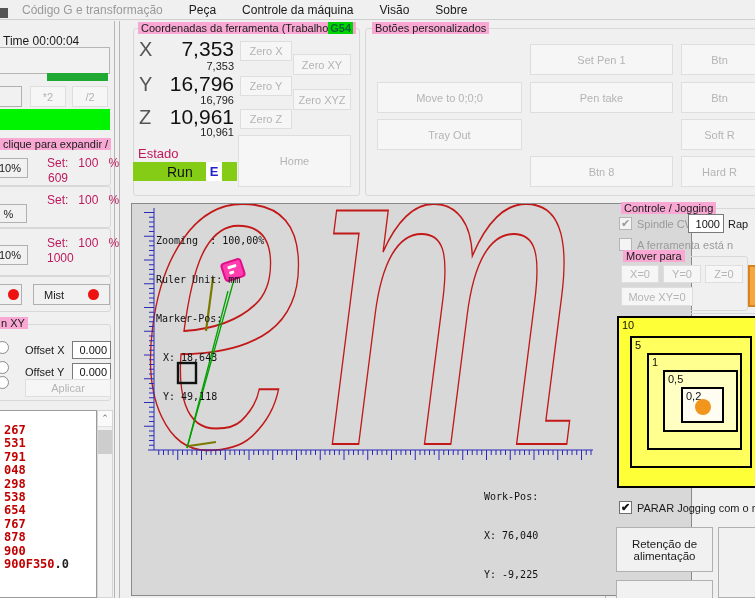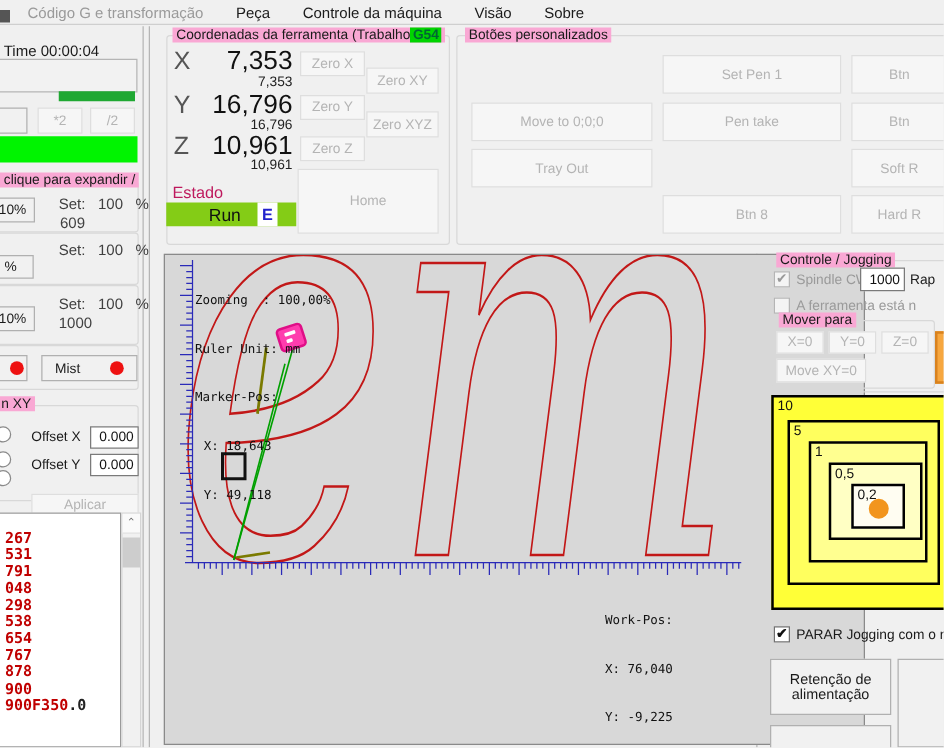--- a/index.html
+++ b/index.html
@@ -22,21 +22,21 @@
     box-sizing:border-box;padding:1px 3px;display:flex;align-items:center;justify-content:flex-end;}
   .cb{width:13px;height:13px;box-sizing:border-box;background:#fff;border:1px solid #707070;
     font-size:11px;line-height:11px;text-align:center;color:#111;}
   .cb.dis{border-color:#b5b5b5;background:#f4f4f4;color:#9a9a9a;}
   .radio{width:13px;height:13px;border-radius:50%;border:1px solid #8a8a8a;background:#fff;box-sizing:border-box;}
   .dot{width:11px;height:11px;border-radius:50%;background:#ee1111;}
   .lbl{font-size:11px;color:#1a1a1a;white-space:nowrap;}
   .lbl.dis{color:#9a9a9a;}
   .vline{width:1px;background:#b5b5b5;}
   
-  .setrow{font-size:12px;color:#404040;display:flex;gap:10px;}
+  .setrow{font-size:12px;color:#be185d;display:flex;gap:10px;}
   .gline{font-weight:bold;font-size:12px;color:#c00000;line-height:13.4px;white-space:pre;}
   
   .jog{border:2px solid #000;box-sizing:border-box;position:absolute;}
   .jog .jlab{position:absolute;left:3px;top:1px;font-size:11px;color:#111;}
   
   #canvas{left:131px;top:203px;width:561px;height:393px;background:#d8d8d8;
     border:1px solid #8a8a8a;box-sizing:border-box;overflow:hidden;}
   .caninfo{font-size:10px;line-height:13px;color:#111;white-space:pre;}
 </style>
 </head>
@@ -110,21 +110,21 @@
 
   <div class="abs grp" style="left:-12px;top:324px;width:123px;height:77px;"></div>
   <div class="abs legend" style="left:-2px;top:317px;">n XY</div>
   <div class="abs radio" style="left:-4px;top:341px;"></div>
   <div class="abs radio" style="left:-4px;top:361px;"></div>
   <div class="abs radio" style="left:-4px;top:376px;"></div>
   <div class="abs lbl" style="left:25px;top:344px;">Offset X</div>
   <div class="abs inp" style="left:72px;top:341px;width:39px;height:18px;">0.000</div>
   <div class="abs lbl" style="left:25px;top:366px;">Offset Y</div>
   <div class="abs inp" style="left:72px;top:363px;width:39px;height:18px;">0.000</div>
-  <div class="abs btn dis" style="left:25px;top:379px;width:86px;height:18px;margin-top:16px;">Aplicar</div>
+  <div class="abs btn dis" style="left:25px;top:379px;width:86px;height:18px;">Aplicar</div>
 
   <div class="abs mono" style="left:-30px;top:410px;width:127px;height:188px;background:#fff;border:1px solid #9a9a9a;box-sizing:border-box;padding:13px 0 0 33px;">
     <div class="gline">267</div>
     <div class="gline">531</div>
     <div class="gline">791</div>
     <div class="gline">048</div>
     <div class="gline">298</div>
     <div class="gline">538</div>
     <div class="gline">654</div>
     <div class="gline">767</div>

